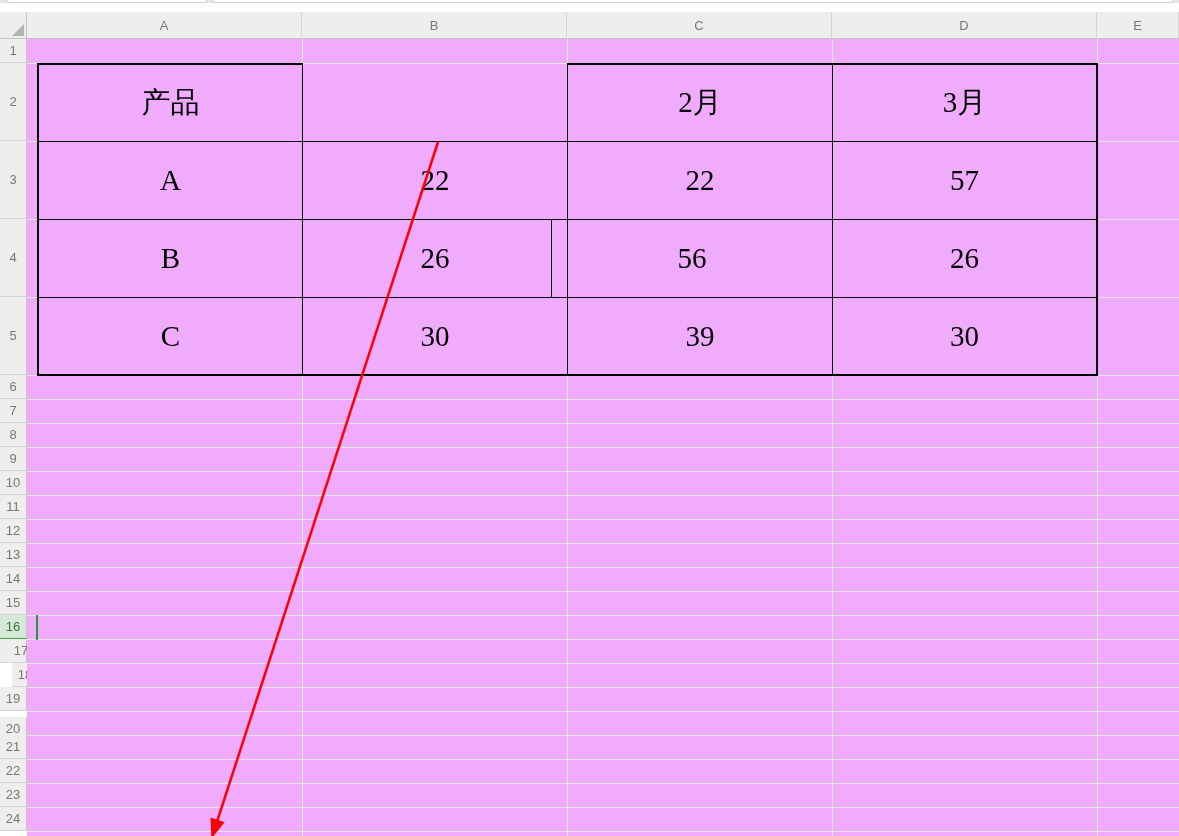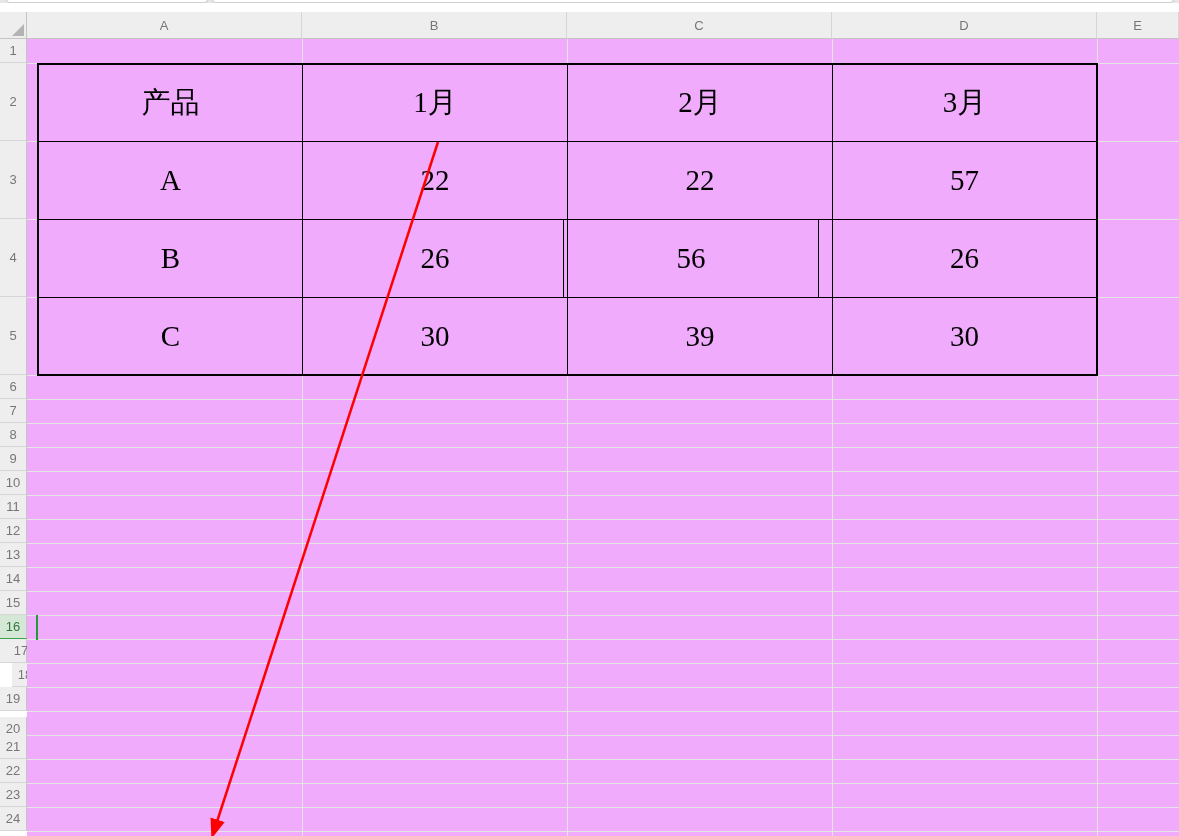--- a/index.html
+++ b/index.html
@@ -246,23 +246,20 @@
      <div class="hline" style="top:672px;"></div>
      <div class="hline" style="top:696px;"></div>
      <div class="hline" style="top:720px;"></div>
      <div class="hline" style="top:744px;"></div>
      <div class="hline" style="top:768px;"></div>
      <div class="hline" style="top:792px;"></div>
 
      <div class="c tbl-cell thick-top thick-left" style="left:10px;top:24px;width:266px;height:79px;">
         <span>产品</span>
       </div>
-     <div class="c tbl-cell thick-top" style="left:275px;top:24px;width:266px;height:79px;">
-        <span>1月</span>
-      </div>
      <div class="c tbl-cell thick-top" style="left:540px;top:24px;width:266px;height:79px;">
         <span>2月</span>
       </div>
      <div class="c tbl-cell thick-top thick-right" style="left:805px;top:24px;width:266px;height:79px;">
         <span>3月</span>
       </div>
 
      <div class="c tbl-cell thick-left" style="left:10px;top:102px;width:266px;height:79px;">
         <span>A</span>
       </div>
@@ -275,21 +272,21 @@
      <div class="c tbl-cell thick-right" style="left:805px;top:102px;width:266px;height:79px;">
         <span>57</span>
       </div>
 
      <div class="c tbl-cell thick-left" style="left:10px;top:180px;width:266px;height:79px;">
         <span>B</span>
       </div>
      <div class="c tbl-cell" style="left:275px;top:180px;width:266px;height:79px;">
         <span>26</span>
       </div>
-     <div class="c tbl-cell" style="left:536px;top:180px;width:256px;height:79px;">
+     <div class="c tbl-cell" style="left:524px;top:180px;width:282px;height:79px;">
         <span>56</span>
       </div>
      <div class="c tbl-cell thick-right" style="left:805px;top:180px;width:266px;height:79px;">
         <span>26</span>
       </div>
 
      <div class="c tbl-cell thick-left thick-bottom" style="left:10px;top:258px;width:266px;height:79px;">
         <span>C</span>
       </div>
      <div class="c tbl-cell thick-bottom" style="left:275px;top:258px;width:266px;height:79px;">

